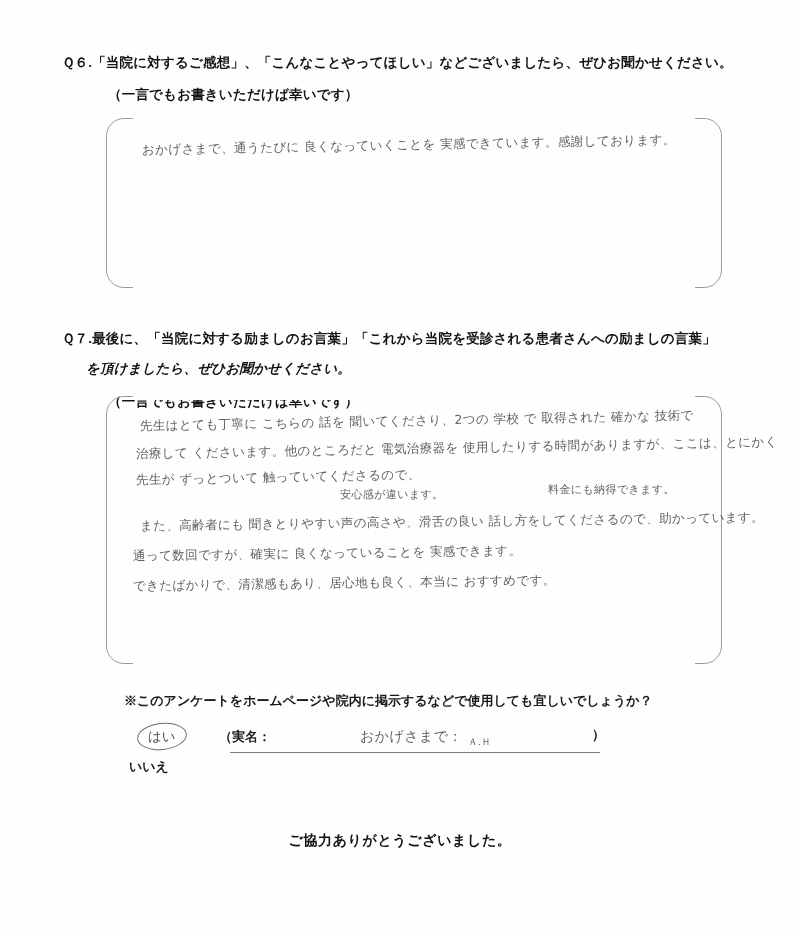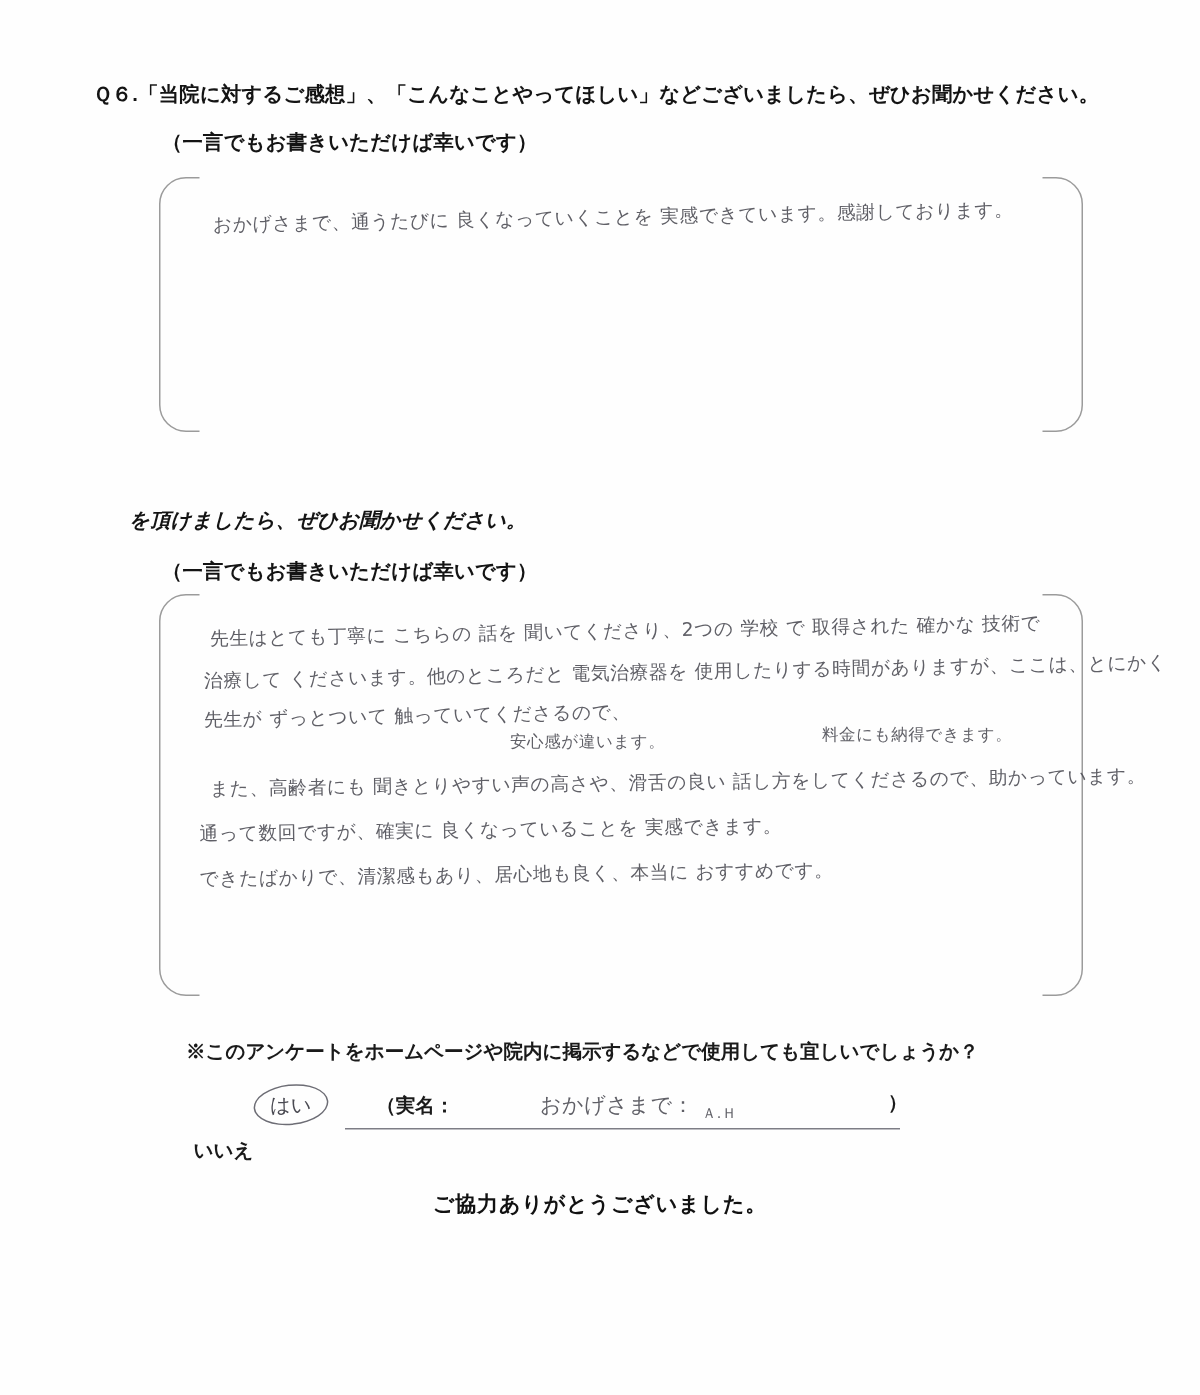--- a/index.html
+++ b/index.html
@@ -85,21 +85,20 @@
     white-space: nowrap;
   }
   .circled {
     position: relative;
     display: inline-block;
     font-family: "DejaVu Sans", sans-serif;
     color: #4a4a52;
     font-weight: normal;
     font-size: 13.5px;
     padding: 2px 8px;
-    margin-left: 32px;
   }
   .circled::after {
     content: "";
     position: absolute;
     left: -3px;
     top: -3px;
     right: -3px;
     bottom: -2px;
     border: 1.3px solid #6d6d75;
     border-radius: 50%;
@@ -132,20 +131,23 @@
       <span>Ｑ６.</span><span>「当院に対するご感想」、「こんなことやってほしい」などございましたら、ぜひお聞かせください。</span>
     </div>
     <div class="q-line indent2" style="margin-top:10px;">（一言でもお書きいただけば幸いです）</div>
   </div>
 
   <div class="answer-box" style="left:106px; top:118px; width:616px; height:170px;"></div>
 
   <div class="hw slant" style="left:142px; top:142px;">おかげさまで、通うたびに 良くなっていくことを 実感できています。感謝しております。</div>
 
   <div class="q-block" style="left:62px; top:328px;">
+    <div class="q-line">
+      <span>Ｑ７.</span><span>最後に、「当院に対する励ましのお言葉」「これから当院を受診される患者さんへの励ましの言葉」</span>
+    </div>
     <div class="q-line indent1" style="margin-top:8px;font-style:italic;">を頂けましたら、ぜひお聞かせください。</div>
     <div class="q-line indent2" style="margin-top:12px;">（一言でもお書きいただけば幸いです）</div>
   </div>
 
   <div class="answer-box" style="left:106px; top:396px; width:616px; height:268px;"></div>
 
   <div class="hw slant" style="left:140px; top:418px;">先生はとても丁寧に こちらの 話を 聞いてくださり、2つの 学校 で 取得された 確かな 技術で</div>
   <div class="hw slant" style="left:136px; top:446px;">治療して くださいます。他のところだと 電気治療器を 使用したりする時間がありますが、ここは、とにかく</div>
   <div class="hw slant" style="left:136px; top:472px;">先生が ずっとついて 触っていてくださるので、</div>
   <div class="hw small" style="left:340px; top:487px;">安心感が違います。</div>
@@ -163,15 +165,15 @@
   </div>
 
   <div class="hw" style="left:360px; top:728px; font-size:14px;">おかげさまで：</div>
   <div class="hw tiny" style="left:468px; top:736px;">Ａ.Ｈ</div>
   <div class="perm-row" style="left:592px; top:726px;">）</div>
 
   <div class="blank-line" style="left:230px; top:752px; width:370px;"></div>
 
   <div class="perm-row" style="left:129px; top:758px;">いいえ</div>
 
-  <div class="footer" style="top:794px;">ご協力ありがとうございました。</div>
+  <div class="footer" style="top:832px;">ご協力ありがとうございました。</div>
 
 </div>
 
 </body></html>

